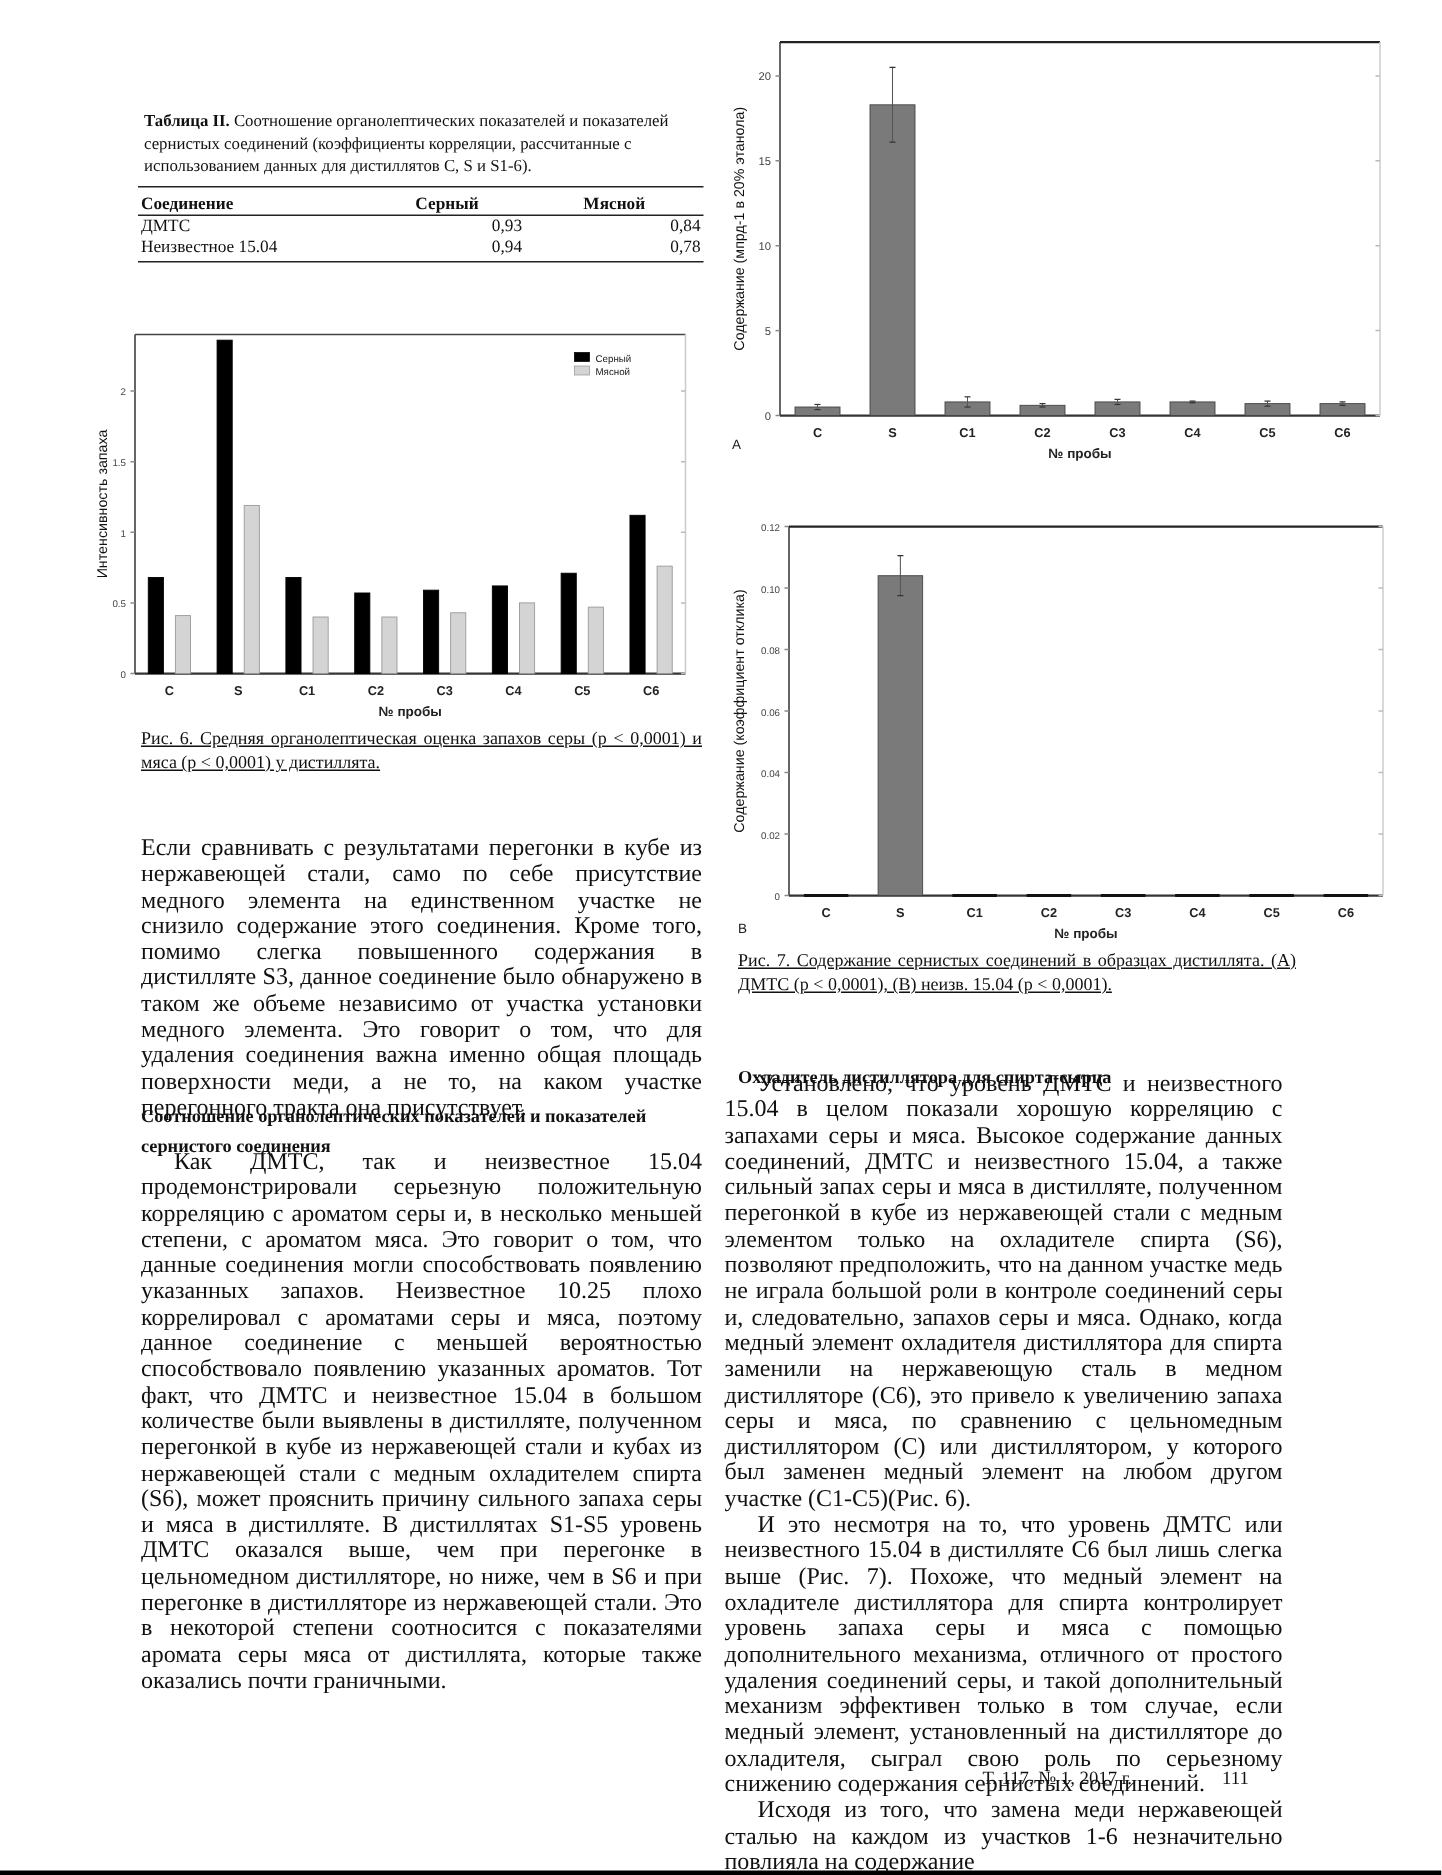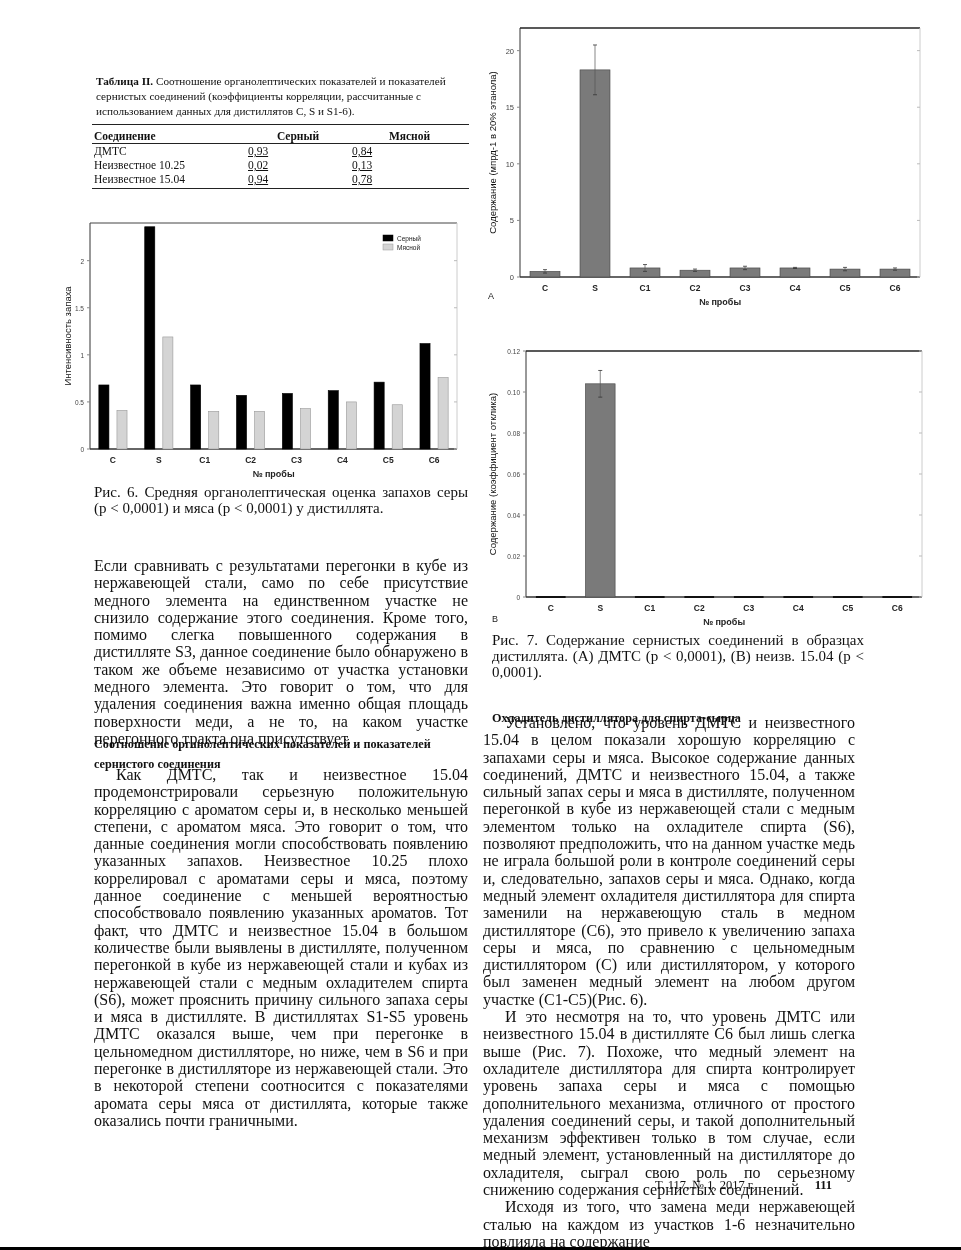--- a/index.html
+++ b/index.html
@@ -7,56 +7,51 @@
          font-family: "Liberation Serif", serif; color: #111; }
   .abs { position: absolute; }
   .serif { font-family: "Liberation Serif", serif; }
 
   
   #table-caption { left: 96px; top: 74px; width: 372px; font-size: 11.2px; line-height: 15px; }
   #table-caption b { font-weight: bold; }
   #table2 { left: 92px; top: 124px; width: 377px; font-size: 11.5px; border-collapse: collapse; }
   #table2 th { font-weight: bold; text-align: left; padding: 5px 2px 1px 2px; border-top: 1.5px solid #222; border-bottom: 1px solid #222; }
   #table2 td { padding: 0 2px; line-height: 14px; margin-top: 20px; }
-  #table2 .c { text-align: left; text-decoration: underline; }
+  #table2 .c { text-align: right; }
   #table2 tr:last-child td { padding-bottom: 2px; border-bottom: 1.5px solid #222; }
 
-  .caption { font-size: 15px; line-height: 16px; text-align: justify; }
+  .caption { font-size: 12px; line-height: 16px; text-align: justify; text-decoration: underline; }
   .body-text { font-size: 16px; line-height: 17.3px; text-align: justify; }
   .body-text p { margin: 0; }
   .body-text p.indent { text-indent: 22px; }
   .heading { font-size: 12.2px; font-weight: bold; line-height: 20px; margin-top: 16px; }
 
   #footer { left: 655px; top: 1178px; font-size: 12.5px; }
-  #footer .pg { font-weight: bold; margin-left: 60px; text-align: center; }
+  #footer .pg { font-weight: normal; margin-left: 60px; text-align: center; }
   #bottom-bar { left: 0; top: 1247px; width: 961px; height: 3px; background: #000; }
   svg text { font-family: "Liberation Sans", sans-serif; }
 </style>
 </head>
 <body>
 
 <div id="table-caption" class="abs serif">
   <b>Таблица II.</b><span> Соотношение органолептических показателей и показателей сернистых соединений (коэффициенты корреляции, рассчитанные с использованием данных для дистиллятов С, S и S1-6).</span>
 </div>
 <table id="table2" class="abs serif">
   <tbody>
       <tr>
     <th style="width:150px">Соединение</th>
     <th style="width:100px;text-align:center">Серный</th>
     <th style="text-align:center">Мясной</th>
   </tr>
   <tr>
     <td>ДМТС</td>
     <td class="c">0,93</td>
     <td class="c">0,84</td>
-  </tr>
-  <tr>
-    <td>Неизвестное 10.25</td>
-    <td class="c">0,02</td>
-    <td class="c">0,13</td>
   </tr>
   <tr>
     <td>Неизвестное 15.04</td>
     <td class="c">0,94</td>
     <td class="c">0,78</td>
   </tr>
 </tbody>
   </table>
 
 <svg id="fig6-svg" class="abs" style="left:55px;top:215px" width="420" height="270">

